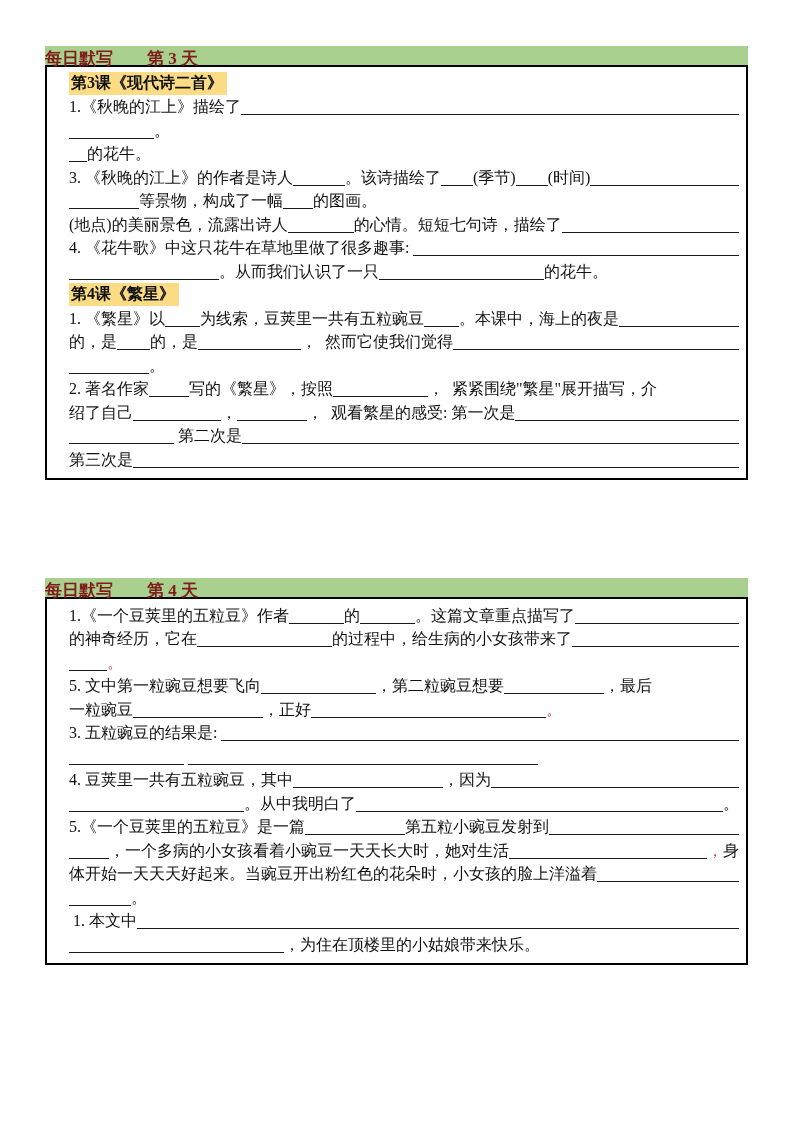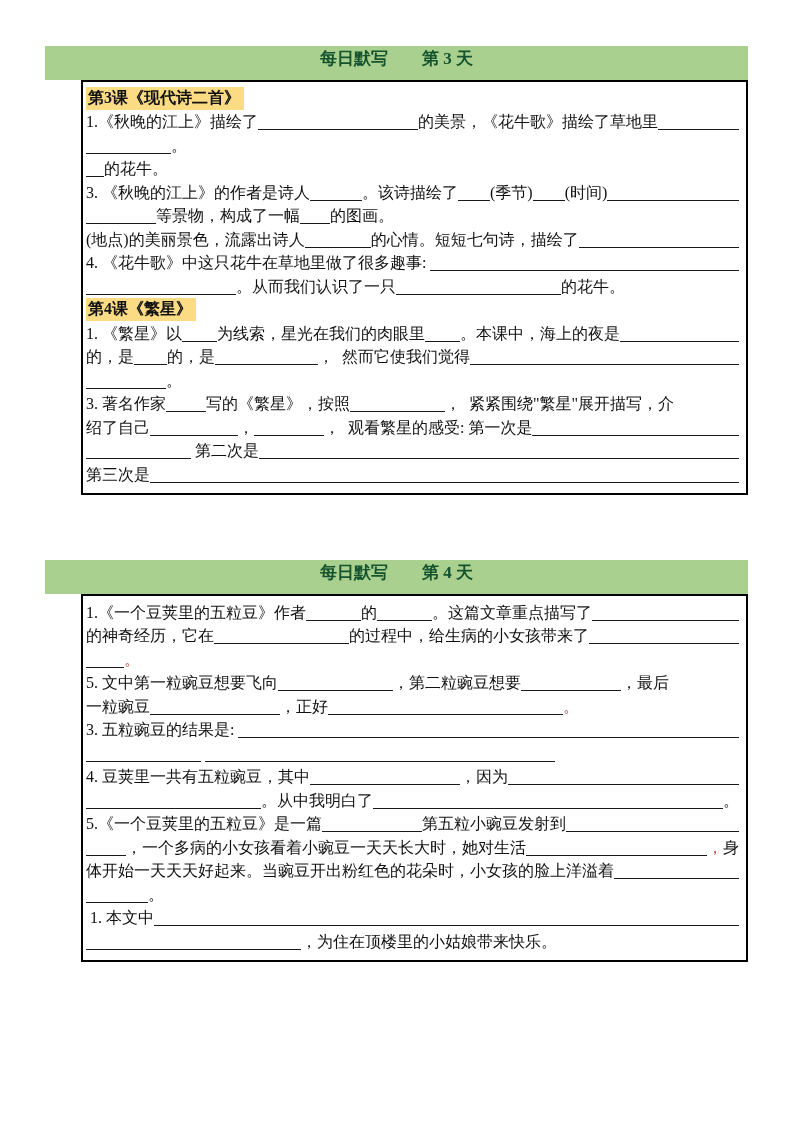--- a/index.html
+++ b/index.html
@@ -3,29 +3,29 @@
 <meta charset="utf-8">
 <style>
   html,body{margin:0;padding:0;}
   body{
     width:792px;height:1122px;background:#ffffff;position:relative;
     font-family:"Liberation Serif","DejaVu Serif",serif;
     color:#111;
   }
   .sheet{position:absolute;left:45px;width:703px;}
   #sectionA{top:46px;}
-  #sectionB{top:560px;}
+  #sectionB{top:578px;}
   .banner{
     background:var(--green,#a9d08e);
-    height:34px;line-height:25px;text-align:center;
-    font-weight:bold;font-size:17px;white-space:pre;color:#14532d;
+    height:19px;line-height:25px;text-align:left;
+    font-weight:bold;font-size:17px;white-space:pre;color:#7f1d1d;
   }
   .wtable{
     border:2px solid #000;background:#fff;
-    padding:4px 7px 7px 3px;box-sizing:border-box;margin-left:36px;
+    padding:4px 7px 7px 22px;box-sizing:border-box;
   }
   .line{
     display:flex;align-items:flex-end;
     height:23.5px;font-size:16px;overflow:hidden;
   }
   .seg{white-space:pre;line-height:22px;flex:0 0 auto;}
   .seg-hl{
     background:var(--yellow,#fbdc84);
     font-weight:bold;padding:0 4px 1px 2px;
   }
@@ -43,21 +43,20 @@
 
   <section class="sheet" id="sectionA">
     <div class="banner">每日默写　　第 3 天</div>
     <div class="wtable">
         <div class="line">
           <span class="seg seg-hl">第3课《现代诗二首》</span>
         </div>
         <div class="line">
           <span class="seg">1.《秋晚的江上》描绘了</span>
           <span class="blank" style="width: 160px;"></span>
-          <span class="seg">的美景，《花牛歌》描绘了草地里</span>
           <span class="blank fill" style="min-width: 50px;"></span>
         </div>
         <div class="line">
           <span class="blank" style="width: 85px;"></span>
           <span class="seg">。</span>
         </div>
         <div class="line">
           <span class="blank" style="width: 18px;"></span>
           <span class="seg">的花牛。</span>
         </div>
@@ -92,40 +91,40 @@
           <span class="seg">。从而我们认识了一只</span>
           <span class="blank" style="width: 165px;"></span>
           <span class="seg">的花牛。</span>
         </div>
         <div class="line">
           <span class="seg seg-hl">第4课《繁星》</span>
         </div>
         <div class="line">
           <span class="seg">1. 《繁星》以</span>
           <span class="blank" style="width: 35px;"></span>
-          <span class="seg">为线索，星光在我们的肉眼里</span>
+          <span class="seg">为线索，豆荚里一共有五粒豌豆</span>
           <span class="blank" style="width: 35px;"></span>
           <span class="seg">。本课中，海上的夜是</span>
           <span class="blank fill" style="min-width: 48px;"></span>
         </div>
         <div class="line">
           <span class="seg">的，是</span>
           <span class="blank" style="width: 33px;"></span>
           <span class="seg">的，是</span>
           <span class="blank" style="width: 33px;"></span>
           <span class="blank" style="width: 70px;"></span>
           <span class="seg">，  然而它使我们觉得</span>
           <span class="blank fill" style="min-width: 20px;"></span>
         </div>
         <div class="line">
           <span class="blank" style="width: 80px;"></span>
           <span class="seg">。</span>
         </div>
         <div class="line">
-          <span class="seg">3. 著名作家</span>
+          <span class="seg">2. 著名作家</span>
           <span class="blank" style="width: 40px;"></span>
           <span class="seg">写的《繁星》，按照</span>
           <span class="blank" style="width: 95px;"></span>
           <span class="seg">，  紧紧围绕"繁星"展开描写，介</span>
         </div>
         <div class="line">
           <span class="seg">绍了自己</span>
           <span class="blank" style="width: 88px;"></span>
           <span class="seg">，</span>
           <span class="blank" style="width: 70px;"></span>

